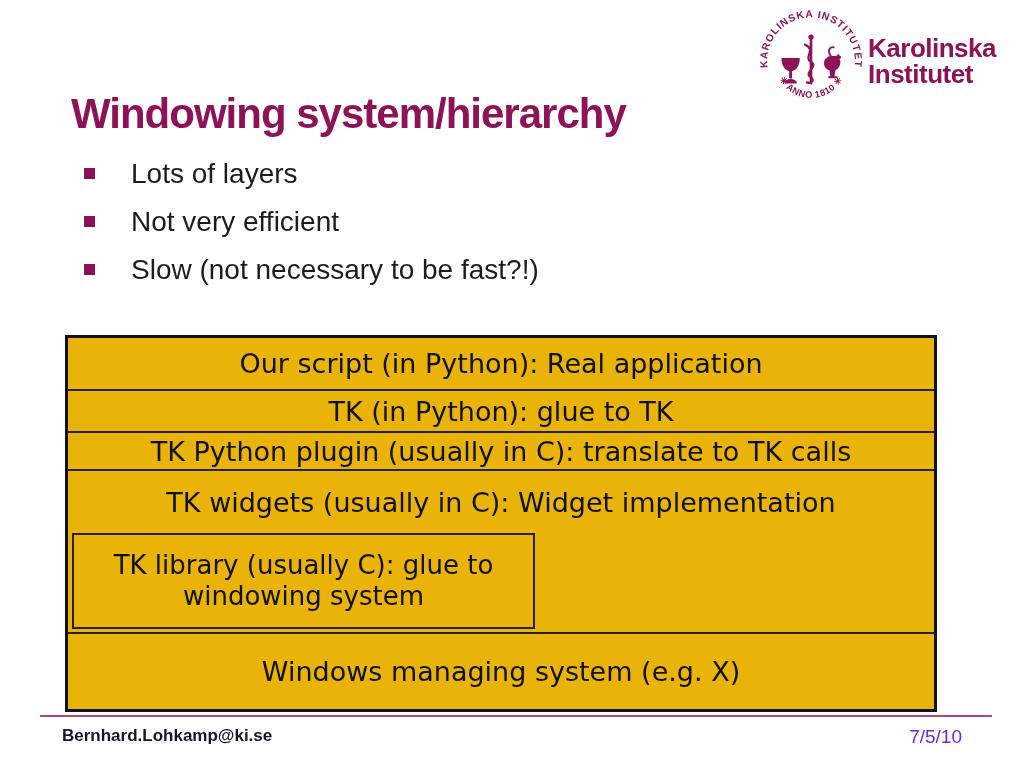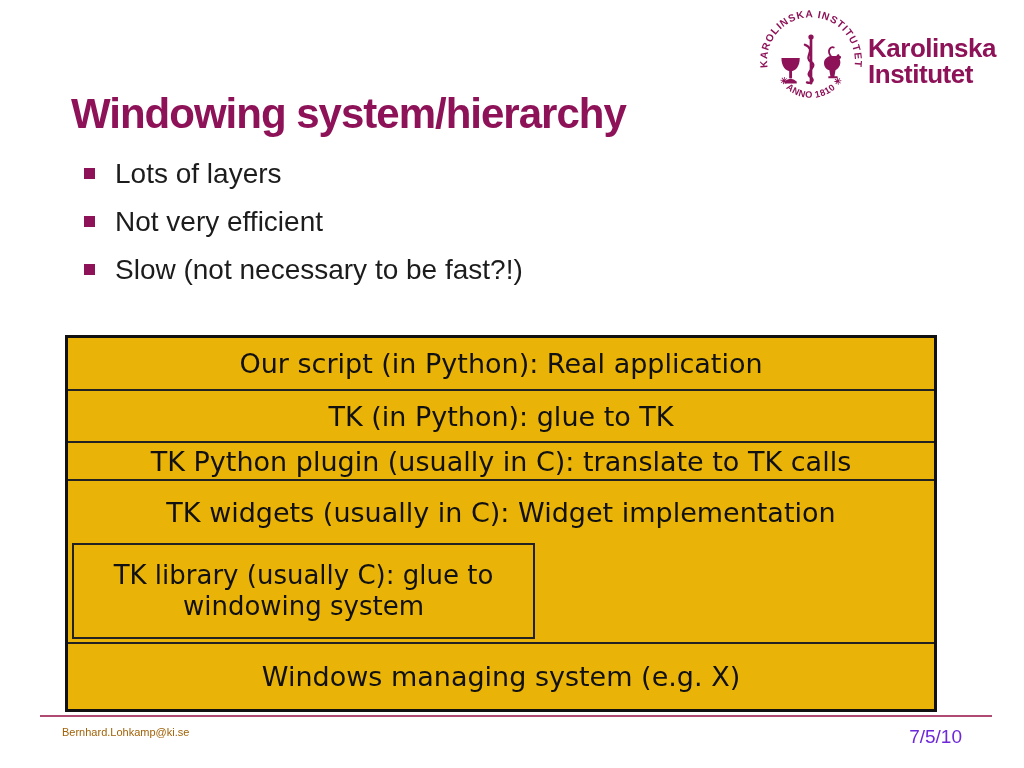--- a/index.html
+++ b/index.html
@@ -62,21 +62,21 @@
     height: 48px;
   }
   .bullet-square {
     flex: 0 0 auto;
     width: 11px;
     height: 11px;
     margin-top: 10px;
     background: #8d1258;
   }
   .bullet-text {
-    margin-left: 20px;
+    margin-left: 36px;
     font-size: 28px;
     color: #1c1c1c;
     line-height: 32px;
   }
 
   
   .pytable {
     position: absolute;
     left: 65px;
     top: 335px;
@@ -93,21 +93,21 @@
   .trow {
     box-sizing: border-box;
     display: flex;
     align-items: center;
     justify-content: center;
     font-size: 27px;
     text-align: center;
     border-bottom: 2px solid #222;
   }
   .trow.r1 { height: 53px; }
-  .trow.r2 { height: 52px; }
+  .trow.r2 { height: 42px; }
   .trow.r3 { height: 38px; }
   .trow.r4 { height: 62px; border-bottom: none; }
   .trow.r5 {
     height: 101px;
     justify-content: flex-start;
     align-items: flex-start;
   }
   .trow.r6 { flex: 1; border-bottom: none; }
   .innercell {
     box-sizing: border-box;
@@ -130,22 +130,23 @@
     left: 40px;
     top: 715px;
     width: 952px;
     height: 2px;
     background: #b04a73;
   }
   .footer-email {
     position: absolute;
     left: 62px;
     top: 726px;
-    font-size: 11px;
-    color: #a16207;
+    font-size: 17px;
+    color: #0f172a;
+    font-weight: bold;
   }
   .footer-date {
     position: absolute;
     right: 62px;
     top: 726px;
     font-size: 19px;
     color: #6d28d9;
   }
 </style>
 </head>

